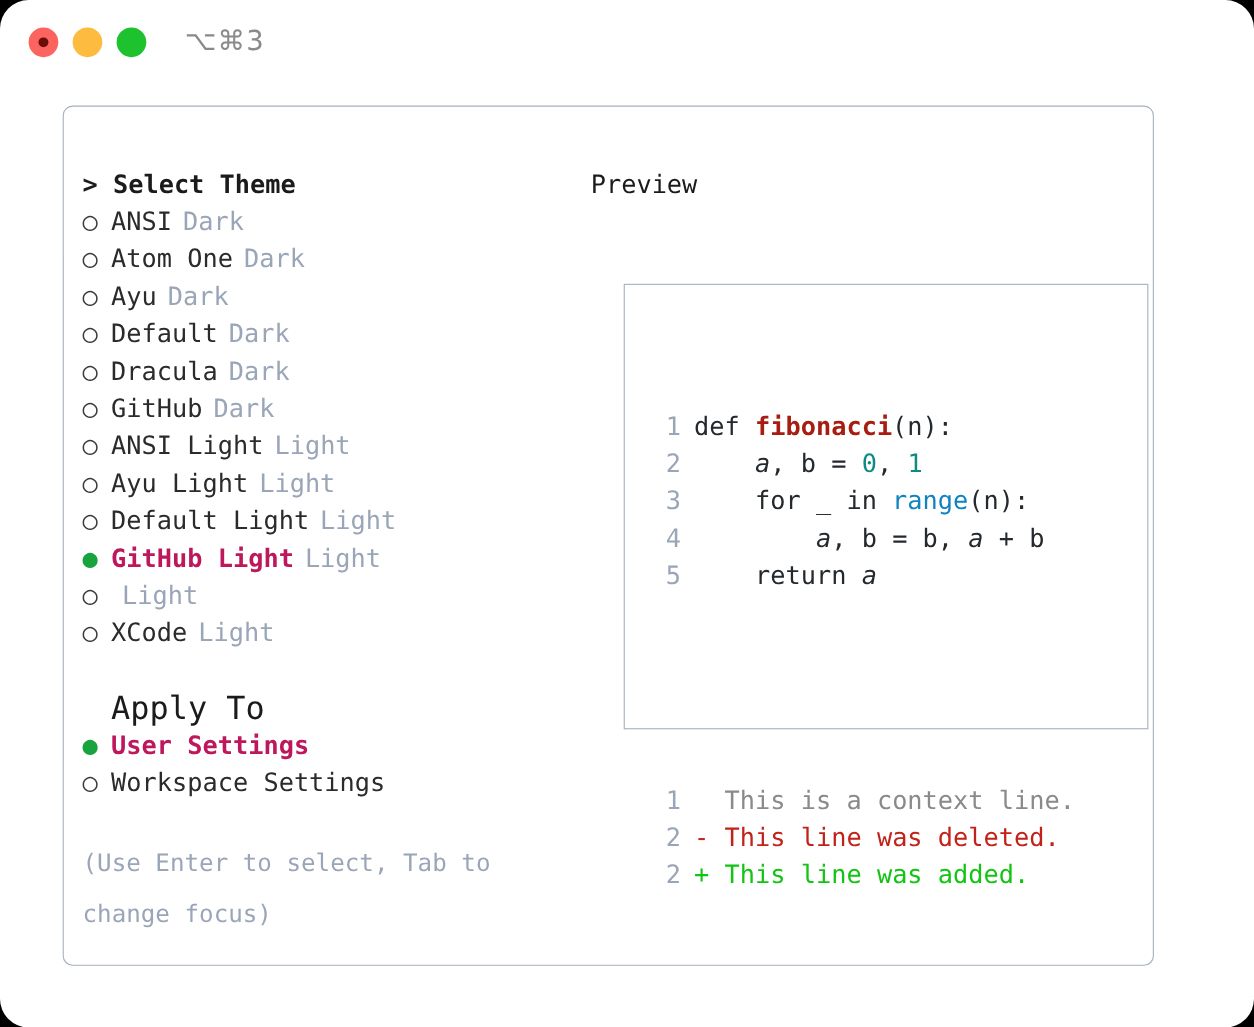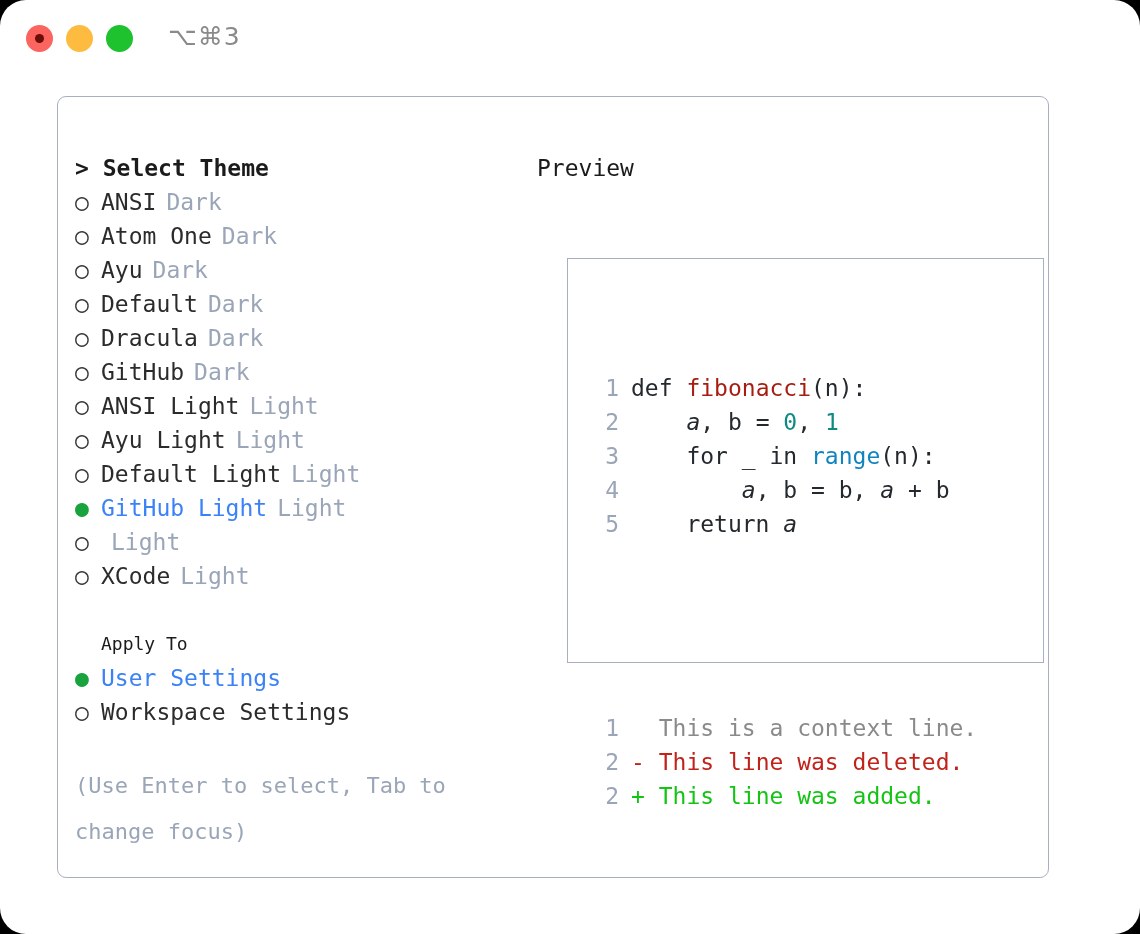--- a/index.html
+++ b/index.html
@@ -107,28 +107,28 @@
     white-space: pre;
   }
   .marker {
     display: inline-block;
     width: 26px;
     flex: 0 0 26px;
     color: #3b3b3b;
   }
   .opt-row.selected .marker { color: #19a33e; }
   .opt-label { color: #2b2b2b; }
-  .opt-row.selected .opt-label { color: #3b82f6; }
+  .opt-row.selected .opt-label { color: #be185d; font-weight: bold; }
   .opt-tag {
     color: #9aa5b8;
     margin-left: 10px;
   }
   .section-gap { height: 34px; }
   .group-head {
-    font-size: 18px;
+    font-size: 29px;
     line-height: 34px;
     color: #1b1b1b;
     padding-left: 26px;
     white-space: pre;
   }
   .hint {
     margin-top: 34px;
     font-size: 22px;
     line-height: 46px;
     color: #9aa5b8;
@@ -157,21 +157,21 @@
   .code-row { display: flex; }
   .ln {
     display: inline-block;
     width: 30px;
     flex: 0 0 30px;
     text-align: right;
     color: #9aa5b8;
     margin-right: 12px;
   }
   .tok-plain  { color: #24292e; }
-  .tok-fn     { color: #a71d12; font-weight: normal; }
+  .tok-fn     { color: #a71d12; font-weight: bold; }
   .tok-call   { color: #1184c0; }
   .tok-num    { color: #0f8a82; }
   .tok-var    { color: #24292e; font-style: italic; }
   .tok-kw     { color: #24292e; }
   .blank-row  { height: 34px; }
   .diff-ctx   { color: #8a8a8a; }
   .diff-del   { color: #c1231a; }
   .diff-add   { color: #14c414; }
 </style>
 </head>

